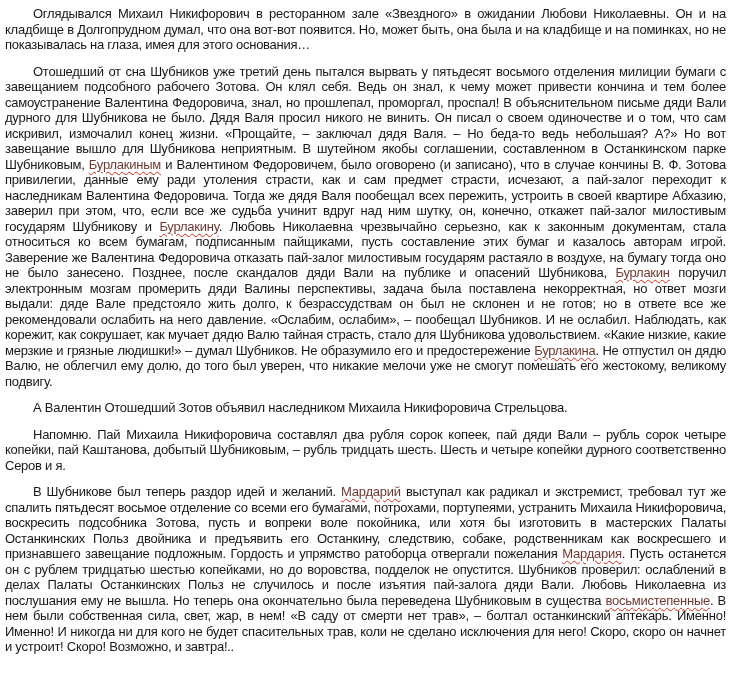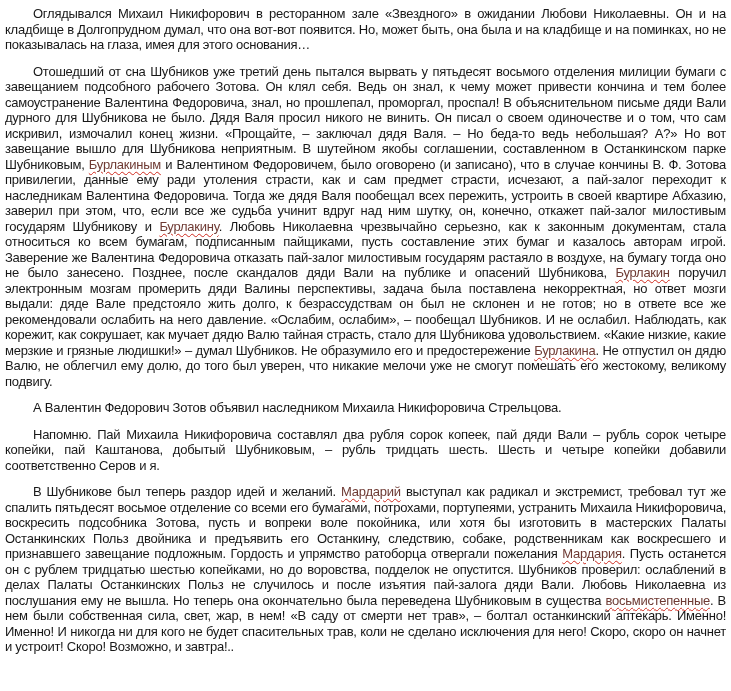--- a/index.html
+++ b/index.html
@@ -40,17 +40,17 @@
     text-underline-offset: 2px;
   }
 </style>
 </head>
 <body>
 
 <div class="page">
   <div class="doc-body">
       <p class="para"><span>Оглядывался Михаил Никифорович в ресторанном зале «Звездного» в ожидании Любови Николаевны. Он и на кладбище в Долгопрудном думал, что она вот-вот появится. Но, может быть, она была и на кладбище и на поминках, но не показывалась на глаза, имея для этого основания…</span></p>
       <p class="para"><span>Отошедший от сна Шубников уже третий день пытался вырвать у пятьдесят восьмого отделения милиции бумаги с завещанием подсобного рабочего Зотова. Он клял себя. Ведь он знал, к чему может привести кончина и тем более самоустранение Валентина Федоровича, знал, но прошлепал, проморгал, проспал! В объяснительном письме дяди Вали дурного для Шубникова не было. Дядя Валя просил никого не винить. Он писал о своем одиночестве и о том, что сам искривил, измочалил конец жизни. «Прощайте, – заключал дядя Валя. – Но беда-то ведь небольшая? А?» Но вот завещание вышло для Шубникова неприятным. В шутейном якобы соглашении, составленном в Останкинском парке Шубниковым, </span><span class="misspelled">Бурлакиным</span><span> и Валентином Федоровичем, было оговорено (и записано), что в случае кончины В. Ф. Зотова привилегии, данные ему ради утоления страсти, как и сам предмет страсти, исчезают, а пай-залог переходит к наследникам Валентина Федоровича. Тогда же дядя Валя пообещал всех пережить, устроить в своей квартире Абхазию, заверил при этом, что, если все же судьба учинит вдруг над ним шутку, он, конечно, откажет пай-залог милостивым государям Шубникову и </span><span class="misspelled">Бурлакину</span><span>. Любовь Николаевна чрезвычайно серьезно, как к законным документам, стала относиться ко всем бумагам, подписанным пайщиками, пусть составление этих бумаг и казалось авторам игрой. Заверение же Валентина Федоровича отказать пай-залог милостивым государям растаяло в воздухе, на бумагу тогда оно не было занесено. Позднее, после скандалов дяди Вали на публике и опасений Шубникова, </span><span class="misspelled">Бурлакин</span><span> поручил электронным мозгам промерить дяди Валины перспективы, задача была поставлена некорректная, но ответ мозги выдали: дяде Вале предстояло жить долго, к безрассудствам он был не склонен и не готов; но в ответе все же рекомендовали ослабить на него давление. «Ослабим, ослабим», – пообещал Шубников. И не ослабил. Наблюдать, как корежит, как сокрушает, как мучает дядю Валю тайная страсть, стало для Шубникова удовольствием. «Какие низкие, какие мерзкие и грязные людишки!» – думал Шубников. Не образумило его и предостережение </span><span class="misspelled">Бурлакина</span><span>. Не отпустил он дядю Валю, не облегчил ему долю, до того был уверен, что никакие мелочи уже не смогут помешать его жестокому, великому подвигу.</span></p>
-      <p class="para"><span>А Валентин Федорович Зотов объявил наследником Михаила Никифоровича Стрельцова.</span></p>
-      <p class="para"><span>Напомню. Пай Михаила Никифоровича составлял два рубля сорок копеек, пай дяди Вали – рубль сорок четыре копейки, пай Каштанова, добытый Шубниковым, – рубль тридцать шесть. Шесть и четыре копейки добавили соответственно Серов и я.</span></p>
+      <p class="para"><span>А Валентин Отошедший Зотов объявил наследником Михаила Никифоровича Стрельцова.</span></p>
+      <p class="para"><span>Напомню. Пай Михаила Никифоровича составлял два рубля сорок копеек, пай дяди Вали – рубль сорок четыре копейки, пай Каштанова, добытый Шубниковым, – рубль тридцать шесть. Шесть и четыре копейки дурного соответственно Серов и я.</span></p>
       <p class="para"><span>В Шубникове был теперь раздор идей и желаний. </span><span class="misspelled">Мардарий</span><span> выступал как радикал и экстремист, требовал тут же спалить пятьдесят восьмое отделение со всеми его бумагами, потрохами, портупеями, устранить Михаила Никифоровича, воскресить подсобника Зотова, пусть и вопреки воле покойника, или хотя бы изготовить в мастерских Палаты Останкинских Польз двойника и предъявить его Останкину, следствию, собаке, родственникам как воскресшего и признавшего завещание подложным. Гордость и упрямство ратоборца отвергали пожелания </span><span class="misspelled">Мардария</span><span>. Пусть останется он с рублем тридцатью шестью копейками, но до воровства, подделок не опустится. Шубников проверил: ослаблений в делах Палаты Останкинских Польз не случилось и после изъятия пай-залога дяди Вали. Любовь Николаевна из послушания ему не вышла. Но теперь она окончательно была переведена Шубниковым в существа </span><span class="misspelled">восьмистепенные</span><span>. В нем были собственная сила, свет, жар, в нем! «В саду от смерти нет трав», – болтал останкинский аптекарь. Именно! Именно! И никогда ни для кого не будет спасительных трав, коли не сделано исключения для него! Скоро, скоро он начнет и устроит! Скоро! Возможно, и завтра!..</span></p>
     </div>
 </div>
 
 </body></html>

